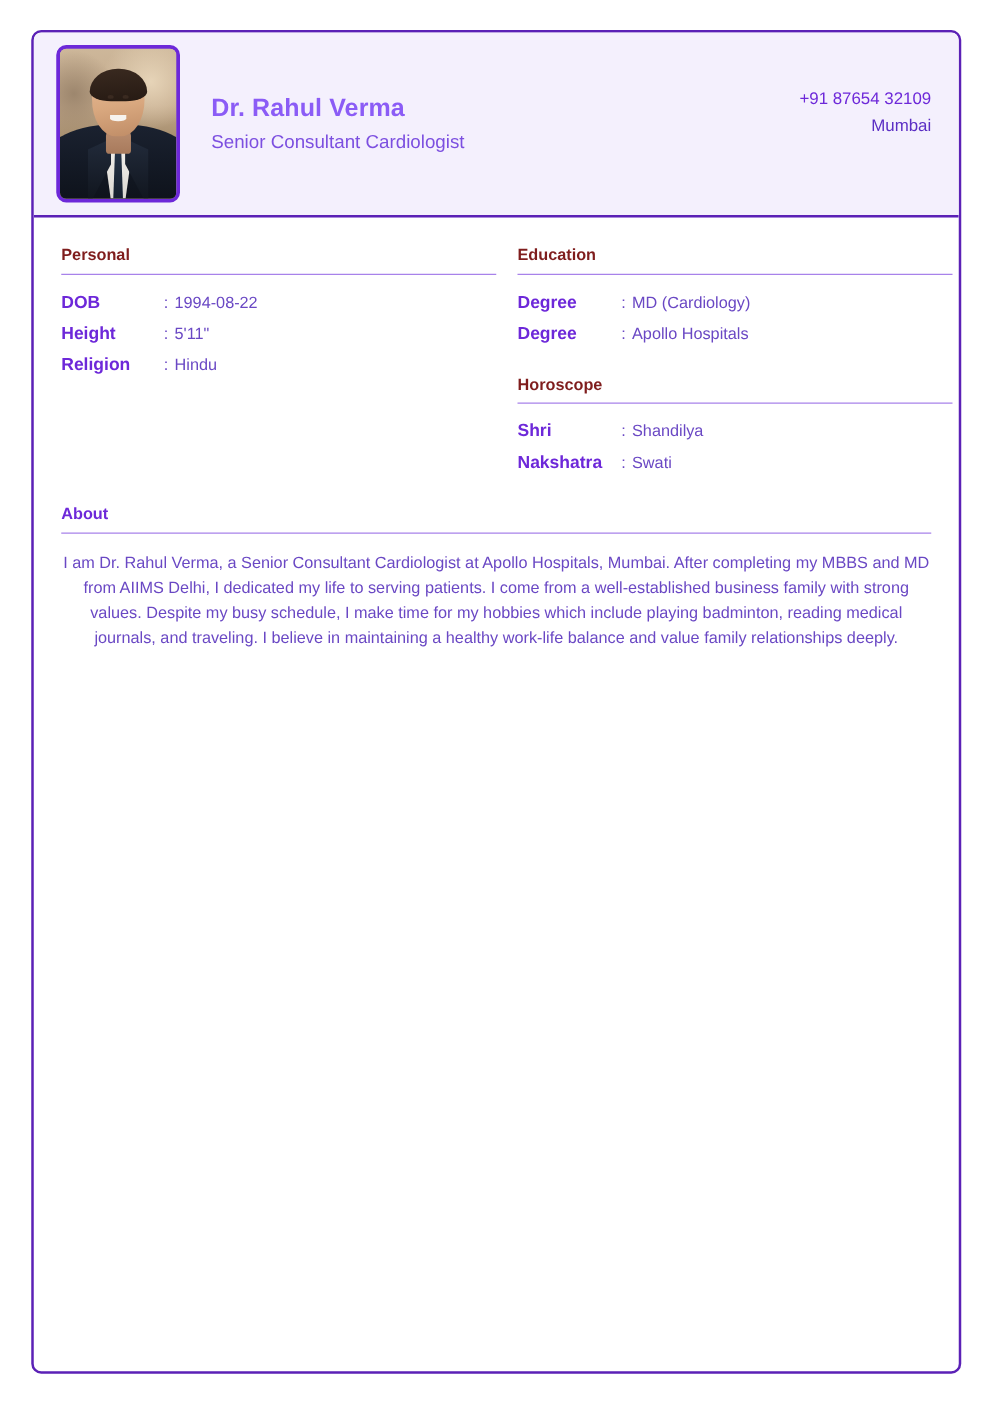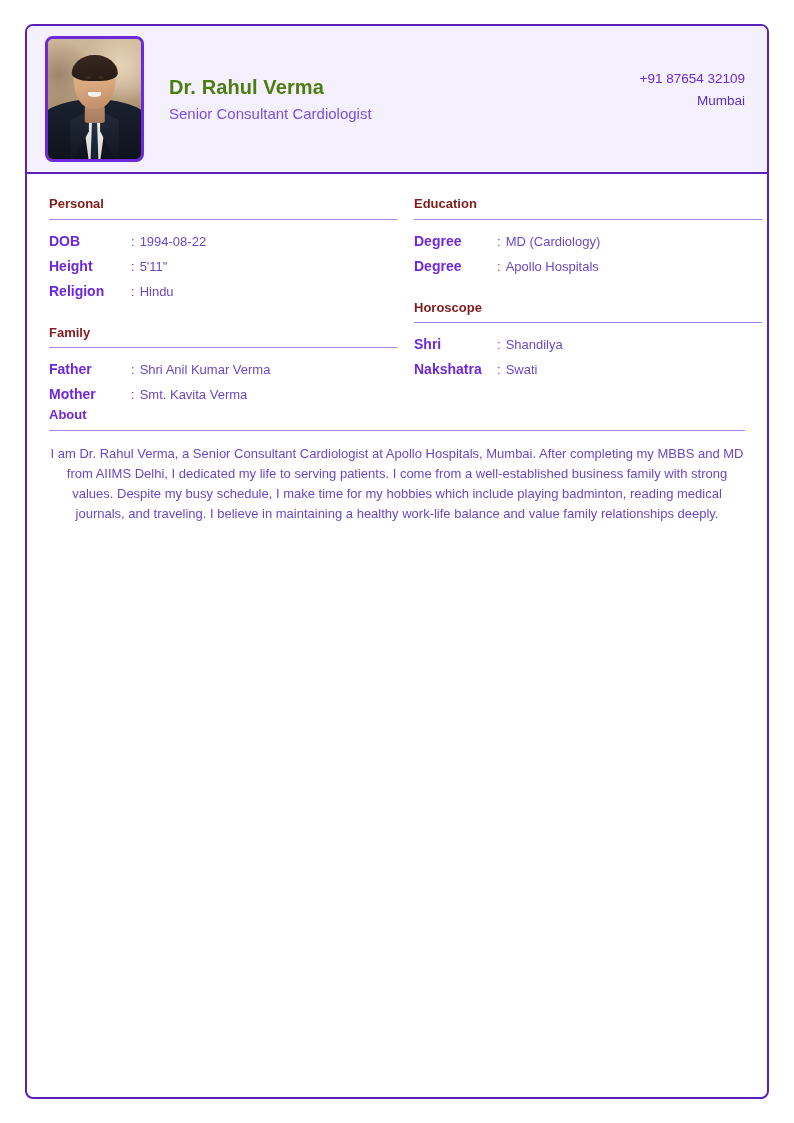--- a/index.html
+++ b/index.html
@@ -167,21 +167,21 @@
 
   
   .identity {
     margin-left: 25px;
     flex: 1 1 auto;
     min-width: 0;
   }
   .person-name {
     font-size: 20px;
     font-weight: bold;
-    color: #4d7c0f;
+    color: #8b5cf6;
     letter-spacing: 0.1px;
     line-height: 1.2;
   }
   .person-subtitle {
     margin-top: 6px;
     font-size: 15px;
     color: #7c4fe0;
     line-height: 1.2;
   }
   .contact {
@@ -240,21 +240,21 @@
   .col-left .row-label { width: 82px; }
   .col-right .row-label { width: 83px; }
   .row-value {
     font-size: 13px;
     color: #6a48c4;
     white-space: nowrap;
   }
   .row-value .colon { margin-right: 5px; }
 
   
-  .about-block { }
+  .about-block { margin-top: 21px; }
   .about-title {
     font-size: 13px;
     font-weight: bold;
     color: #6d28d9;
     padding-bottom: 7px;
     border-bottom: 1.5px solid #a882ea;
     line-height: 1.2;
   }
   .about-text {
     margin-top: 13px;
@@ -317,33 +317,20 @@
                 <div class="row-label">Height</div>
                 <div class="row-value"><span class="colon">:</span><span>5'11"</span></div>
               </div>
               <div class="row">
                 <div class="row-label">Religion</div>
                 <div class="row-value"><span class="colon">:</span><span>Hindu</span></div>
               </div>
             </div>
           </div>
 
-          <div class="section-block">
-            <div class="section-title">Family</div>
-            <div class="rows">
-              <div class="row">
-                <div class="row-label">Father</div>
-                <div class="row-value"><span class="colon">:</span><span>Shri Anil Kumar Verma</span></div>
-              </div>
-              <div class="row">
-                <div class="row-label">Mother</div>
-                <div class="row-value"><span class="colon">:</span><span>Smt. Kavita Verma</span></div>
-              </div>
-            </div>
-          </div>
 
         </div>
 
         <div class="col col-right">
 
           <div class="section-block">
             <div class="section-title">Education</div>
             <div class="rows">
               <div class="row">
                 <div class="row-label">Degree</div>

